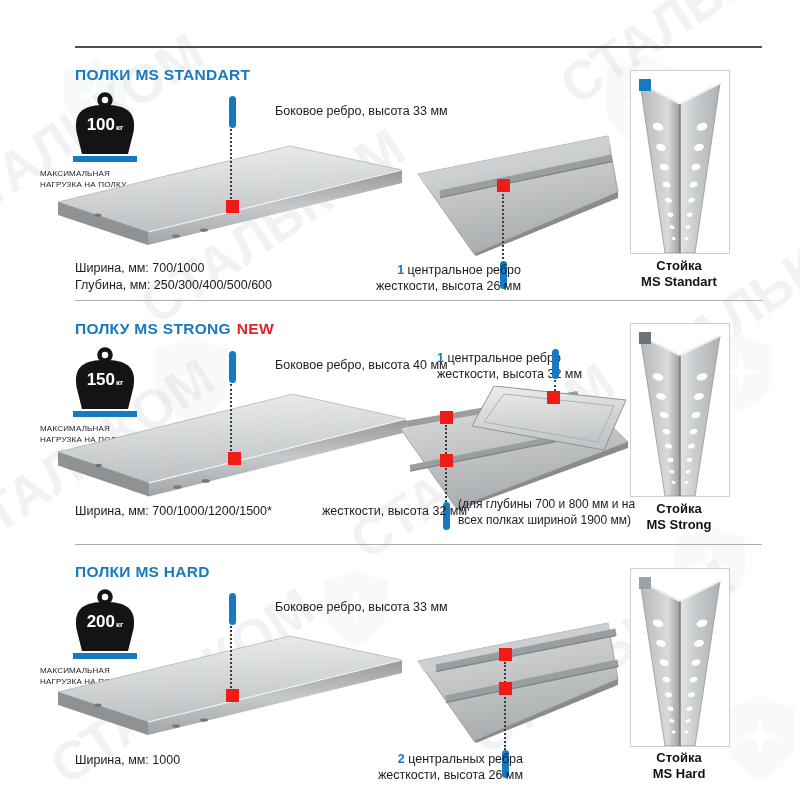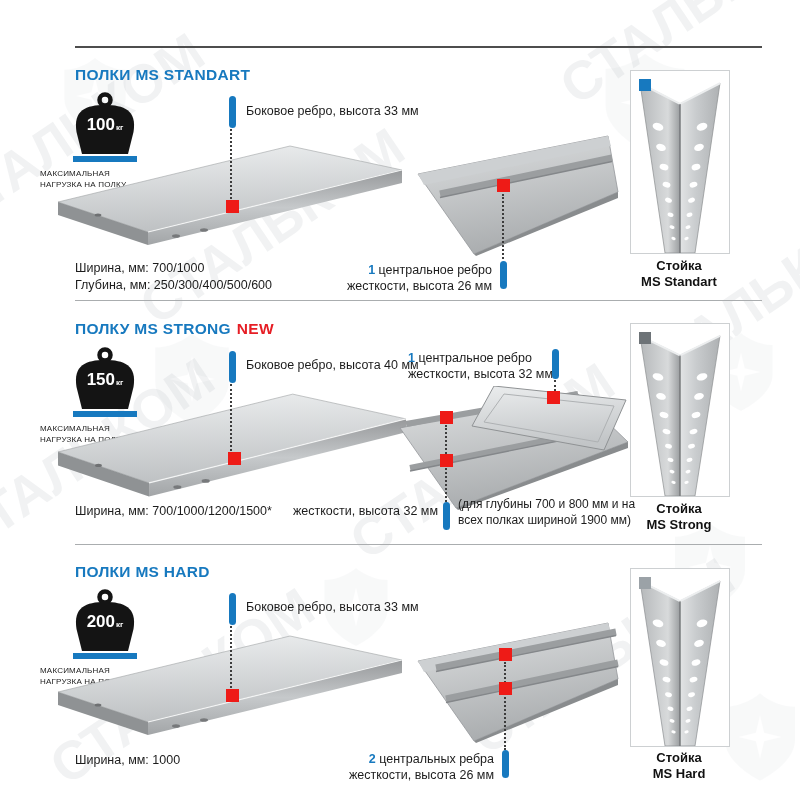--- a/index.html
+++ b/index.html
@@ -9,21 +9,21 @@
   .abs{position:absolute;}
   .page-title{left:0;right:0;top:11px;text-align:center;font-size:24px;font-weight:bold;color:var(--blue);letter-spacing:.2px;}
   .page-title .brand{color:var(--red);}
   .title-rule{left:75px;top:46px;width:687px;height:2px;background:#4d4d4d;}
   .divider{height:1px;background:#aaadaf;}
   .sec-h{font-size:15.5px;font-weight:bold;color:var(--blue);letter-spacing:.3px;}
   .badge{color:var(--red);font-weight:bold;margin-left:6px;}
   .blue-bar{width:7px;border-radius:3.5px;background:var(--blue);z-index:2;}
   .dotted{width:0;border-left:2px dotted #3c3c3c;z-index:2;}
   .redsq{width:13px;height:13px;background:var(--marker);z-index:3;}
-  .note{font-size:12.5px;line-height:16px;color:#1c1c1c;z-index:2;}
+  .note{font-size:12.5px;line-height:16px;color:#1c1c1c;z-index:2;margin-left:29px;}
   .note .n{color:var(--blue);font-weight:bold;}
   .r{text-align:right;}
   .paren{font-size:12px;line-height:16px;color:#1c1c1c;z-index:2;}
   .specs{font-size:12.5px;line-height:17px;color:#1c1c1c;}
   .load-num{position:absolute;text-align:center;color:#fff;font-weight:bold;font-size:17px;line-height:18px;}
   .load-num small{font-size:8px;font-weight:bold;margin-left:1px;}
   .load-bar{height:6px;background:var(--blue);}
   .load-cap{text-align:left;font-size:8px;line-height:11px;color:#222;letter-spacing:.2px;font-weight:500;}
   .stand{border:1px solid #cdd0d2;background:#fff;}
   .swatch{position:absolute;left:8px;top:8px;width:12px;height:12px;}

